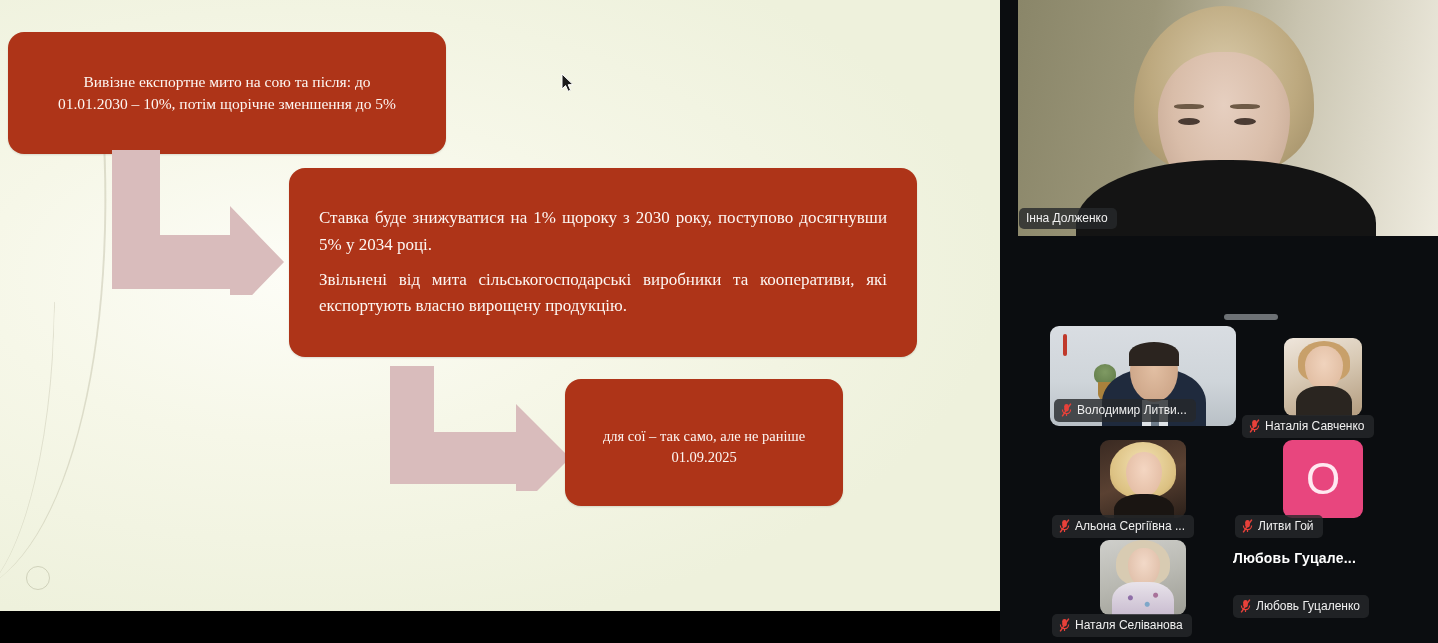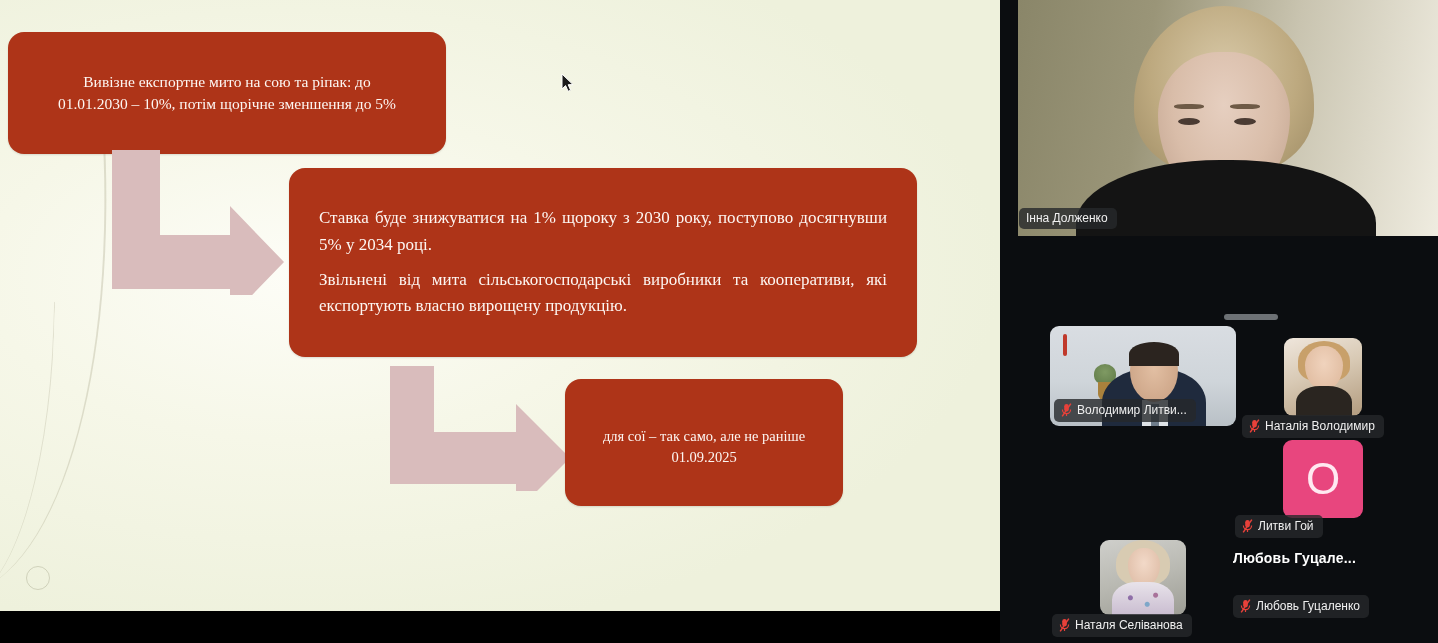--- a/index.html
+++ b/index.html
@@ -236,21 +236,21 @@
 
   <div class="share-region">
     <div class="slide">
 
       <div class="swoosh"></div>
       <div class="swoosh2"></div>
       <div class="watermark"></div>
 
       <div class="box" id="box1">
         <div class="inner">
-          <div>Вивізне експортне мито на сою та ріпак: до</div>
+          <div>Вивізне експортне мито на сою та після: до</div>
           <div>01.01.2030 – 10%, потім щорічне зменшення до 5%</div>
         </div>
       </div>
 
       <div class="bent-arrow" id="arrow1">
         <svg width="172" height="145" viewBox="0 0 172 145" xmlns="http://www.w3.org/2000/svg">
           <path d="M0,0 L48,0 L48,85 L118,85 L118,56 L172,112 L118,168 L118,139 L0,139 Z" fill="#d9bcbc"></path>
         </svg>
       </div>
 
@@ -335,24 +335,42 @@
     </div>
     <div class="name-chip chip" style="left:-42px;bottom:-22px;">
       <span class="mic-muted">
         <svg width="11" height="14" viewBox="0 0 11 14" xmlns="http://www.w3.org/2000/svg">
           <rect x="3.2" y="1" width="4.6" height="7.5" rx="2.3" fill="#e8413a"></rect>
           <path d="M1.4,6.6 a4.1,4.1 0 0 0 8.2,0" stroke="#e8413a" stroke-width="1.2" fill="none"></path>
           <line x1="5.5" y1="10.6" x2="5.5" y2="13" stroke="#e8413a" stroke-width="1.2"></line>
           <line x1="1.2" y1="13.3" x2="9.8" y2="0.7" stroke="#e8413a" stroke-width="1.5"></line>
         </svg>
       </span>
-      <span>Наталія Володимир</span>
-    </div>
-  </div>
-
+      <span>Наталія Савченко</span>
+    </div>
+  </div>
+
+  <div class="thumb" id="thumb-alona">
+    <div class="tile">
+      <div class="a-hair"></div>
+      <div class="a-face"></div>
+      <div class="a-body"></div>
+    </div>
+    <div class="name-chip chip" style="left:-48px;bottom:-20px;">
+      <span class="mic-muted">
+        <svg width="11" height="14" viewBox="0 0 11 14" xmlns="http://www.w3.org/2000/svg">
+          <rect x="3.2" y="1" width="4.6" height="7.5" rx="2.3" fill="#e8413a"></rect>
+          <path d="M1.4,6.6 a4.1,4.1 0 0 0 8.2,0" stroke="#e8413a" stroke-width="1.2" fill="none"></path>
+          <line x1="5.5" y1="10.6" x2="5.5" y2="13" stroke="#e8413a" stroke-width="1.2"></line>
+          <line x1="1.2" y1="13.3" x2="9.8" y2="0.7" stroke="#e8413a" stroke-width="1.5"></line>
+        </svg>
+      </span>
+      <span>Альона Сергіївна ...</span>
+    </div>
+  </div>
 
   <div class="thumb" id="thumb-oleh">
     <div class="tile">
       <span class="initial">О</span>
     </div>
     <div class="name-chip chip" style="left:-48px;bottom:-20px;">
       <span class="mic-muted">
         <svg width="11" height="14" viewBox="0 0 11 14" xmlns="http://www.w3.org/2000/svg">
           <rect x="3.2" y="1" width="4.6" height="7.5" rx="2.3" fill="#e8413a"></rect>
           <path d="M1.4,6.6 a4.1,4.1 0 0 0 8.2,0" stroke="#e8413a" stroke-width="1.2" fill="none"></path>

